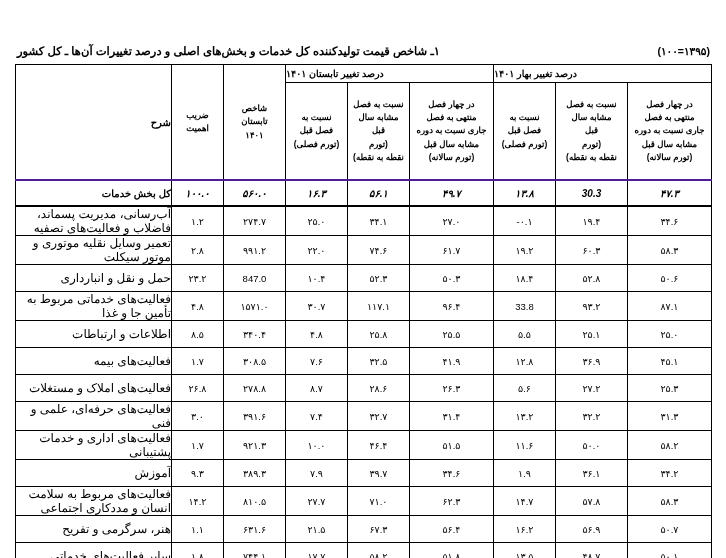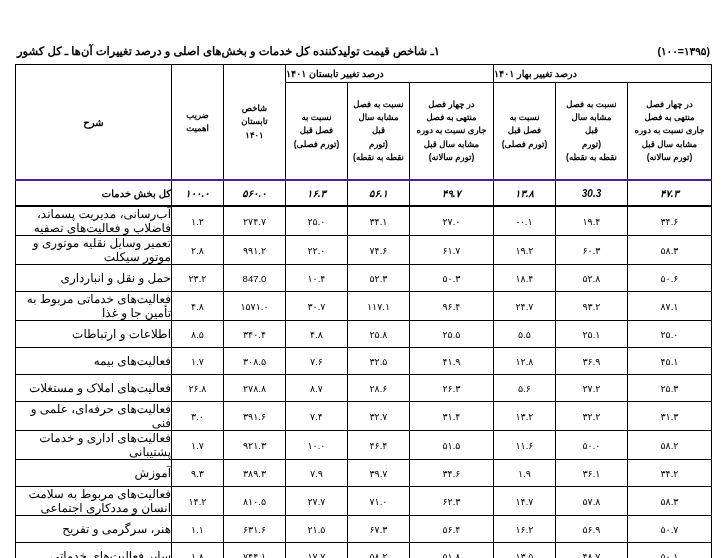--- a/index.html
+++ b/index.html
@@ -63,21 +63,21 @@
     font-weight: bold;
     text-align: center;
     vertical-align: middle;
     height: 96px;
     line-height: 1.55;
     padding: 3px 2px;
   }
   .hdr-sharh {
     font-size: 10px;
     font-weight: bold;
-    text-align: center;
+    text-align: right;
     vertical-align: middle;
   }
   .hdr-cell span { display: block; }
   
   td.num {
     font-size: 9.5px;
     text-align: center;
     vertical-align: middle;
     height: 26px;
     direction: ltr;
@@ -245,21 +245,21 @@
         <td class="num">۵۲.۳</td>
         <td class="num">۱۰.۴</td>
         <td class="num">847.0</td>
         <td class="num">۲۳.۲</td>
         <td class="label">حمل و نقل و انبارداری</td>
       </tr>
 
       <tr>
         <td class="num">۸۷.۱</td>
         <td class="num">۹۳.۲</td>
-        <td class="num">۲۴.۷</td>
+        <td class="num">33.8</td>
         <td class="num">۹۶.۴</td>
         <td class="num">۱۱۷.۱</td>
         <td class="num">۳۰.۷</td>
         <td class="num">۱۵۷۱.۰</td>
         <td class="num">۴.۸</td>
         <td class="label">فعالیت‌های خدماتی مربوط به تأمین جا و غذا</td>
       </tr>
 
       <tr>
         <td class="num">۲۵.۰</td>

